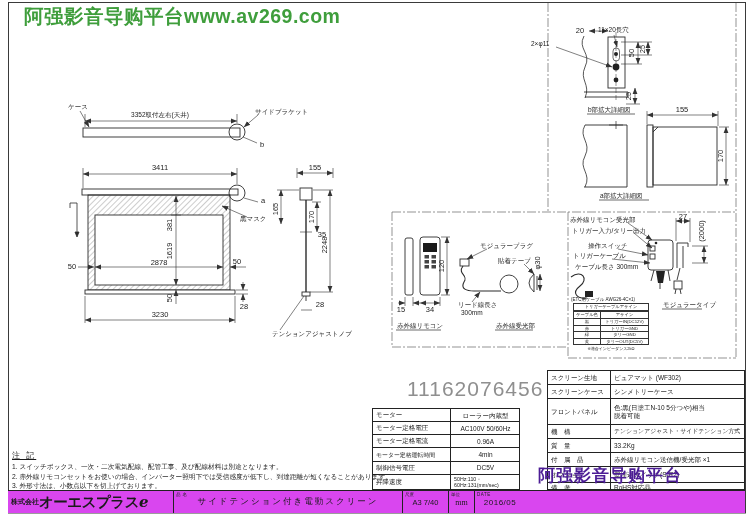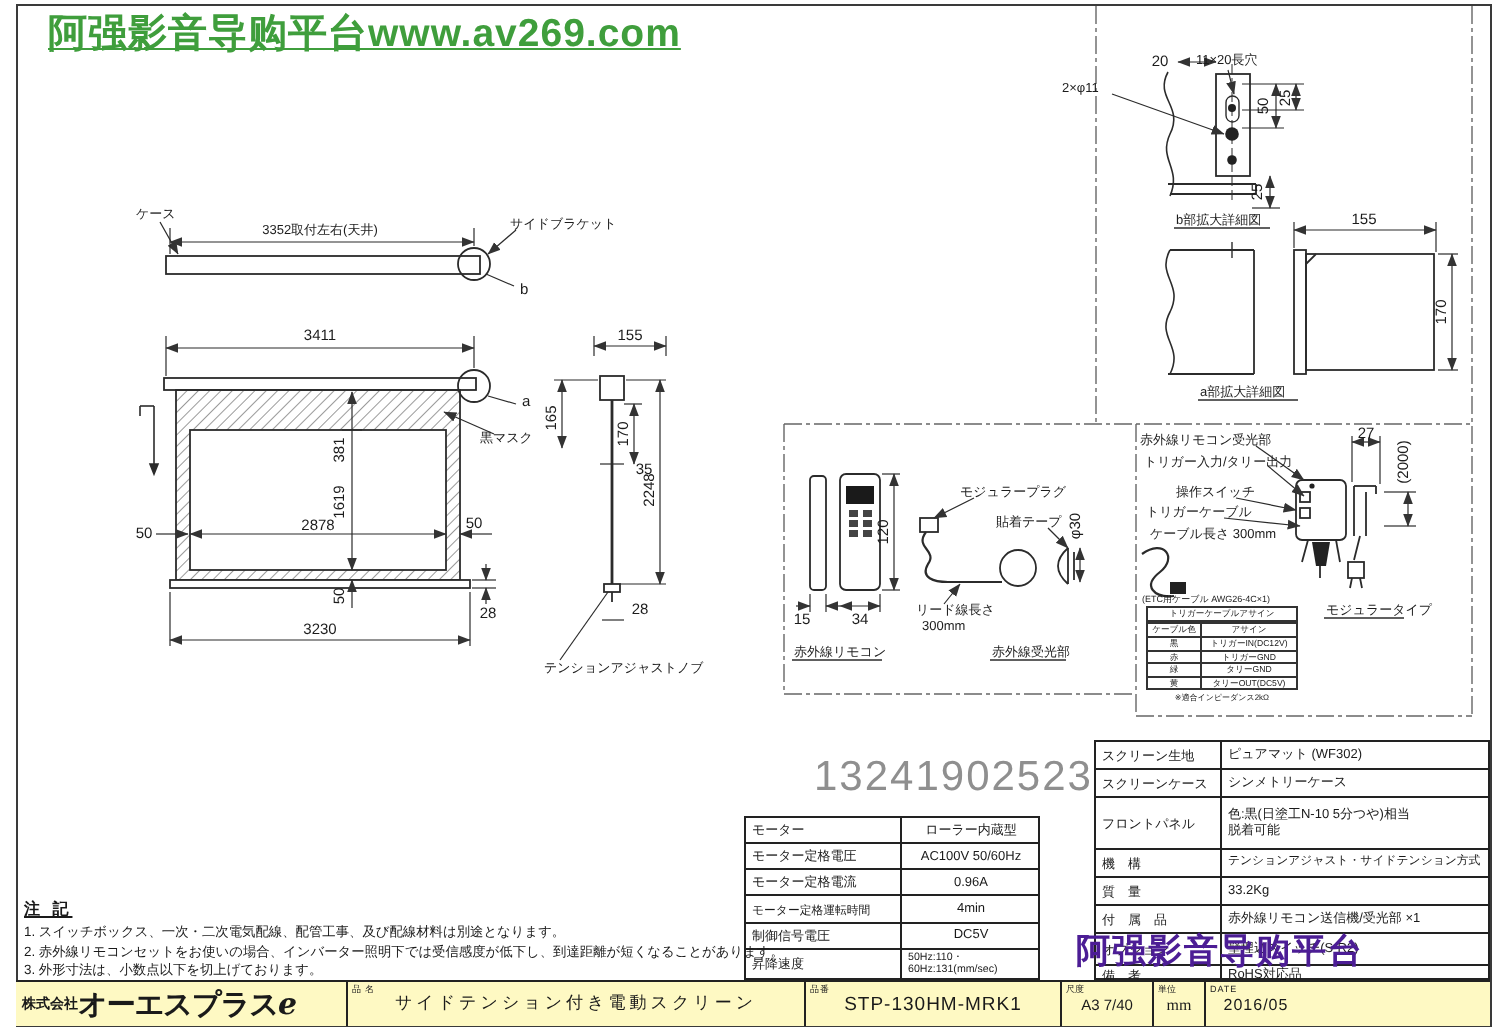--- a/index.html
+++ b/index.html
@@ -32,25 +32,25 @@
   .trig .box{border:0.6px solid #333;}
   .trig .r{display:flex;border-top:0.5px solid #333;height:5.5px;line-height:5.5px;}
   .trig .r:first-child{border-top:none;}
   .trig .h{height:6px;line-height:6px;}
   .trig .ca{width:26px;border-right:0.5px solid #333;text-align:center;overflow:hidden;}
   .trig .cb{flex:1;text-align:center;overflow:hidden;}
   .trig .ttl{text-align:center;height:6px;line-height:6px;border-bottom:0.5px solid #333;}
   .trig .note{text-align:center;font-size:4px;margin-top:1px;}
   
   .notes{position:absolute;left:12px;top:444px;width:362px;z-index:3;}
-  .notes .nt{font-size:8px;font-weight:bold;text-decoration:underline;letter-spacing:2px;}
+  .notes .nt{font-size:8px;font-weight:normal;text-decoration:underline;letter-spacing:2px;}
   .notes .ni{font-size:6.7px;line-height:9.6px;white-space:nowrap;}
   
   .tb{position:absolute;left:8px;top:490px;width:737px;height:23px;box-sizing:border-box;
-      border-top:1px solid #222;display:flex;z-index:4;background:#fef9c3;}
+      border-top:1px solid #222;display:flex;z-index:4;background:#d946ef;}
   .tb .cell{position:relative;box-sizing:border-box;border-left:1px solid #222;display:flex;align-items:center;justify-content:center;}
   .tb .cell:first-child{border-left:none;}
   .tb .lab{position:absolute;top:0.5px;left:2px;font-size:4.5px;color:#222;line-height:5px;}
   .co{width:165px;justify-content:flex-start !important;padding-left:3px;}
   .co .pfx{font-size:7px;font-weight:bold;}
   .co .nm{font-size:14.5px;font-weight:bold;letter-spacing:-0.5px;}
   .co .e{font-size:15px;font-weight:bold;font-style:italic;font-family:"DejaVu Serif","Liberation Serif",serif;}
   .nmcell{width:229px;font-size:8.5px;letter-spacing:2px;}
   .cdcell{width:128px;font-size:9.5px;letter-spacing:.5px;}
   .sccell{width:46px;font-size:7.5px;}
@@ -331,23 +331,23 @@
     <text class="c1" x="572" y="233">トリガー入力/タリー出力</text>
     <text class="c1" x="588" y="248">操作スイッチ</text>
     <text class="c1" x="573" y="258">トリガーケーブル</text>
     <text class="c1" x="575" y="269">ケーブル長さ 300mm</text>
     <text class="c2" x="683" y="219" text-anchor="middle">27</text>
     <text class="c2" transform="rotate(-90 704 231)" x="704" y="231" text-anchor="middle">(2000)</text>
     <text class="c1" x="663" y="307">モジュラータイプ</text>
     <text class="c3" x="571" y="301">(ETC用ケーブル AWG26-4C×1)</text>
   </svg>
 
-  <div class="banner" style="color:#3f9e3c;text-decoration:underline;">阿强影音导购平台www.av269.com</div>
-
-  <div class="wm-number">13241902523</div>
+  <div class="banner" style="color:#3f9e3c;">阿强影音导购平台www.av269.com</div>
+
+  <div class="wm-number">11162076456</div>
   <div class="wm-cn">阿强影音导购平台</div>
 
   <div class="trig">
     <div class="box">
       <div class="ttl">トリガーケーブルアサイン</div>
       <div class="r h">
         <div class="ca">ケーブル色</div>
         <div class="cb">アサイン</div>
       </div>
       <div class="r">
@@ -443,24 +443,20 @@
   <div class="tb">
     <div class="cell co">
       <span class="pfx">株式会社</span>
         <span class="nm">オーエスプラス</span>
         <span class="e">e</span>
     </div>
     <div class="cell nmcell">
       <span class="lab">品名</span>
       <span>サイドテンション付き電動スクリーン</span>
     </div>
-    <div class="cell cdcell">
-      <span class="lab">品番</span>
-      <span>STP-130HM-MRK1</span>
-    </div>
     <div class="cell sccell">
       <span class="lab">尺度</span>
       <span>A3 7/40</span>
     </div>
     <div class="cell uncell">
       <span class="lab">単位</span>
       <span>mm</span>
     </div>
     <div class="cell dtcell">
       <span class="lab">DATE</span>

